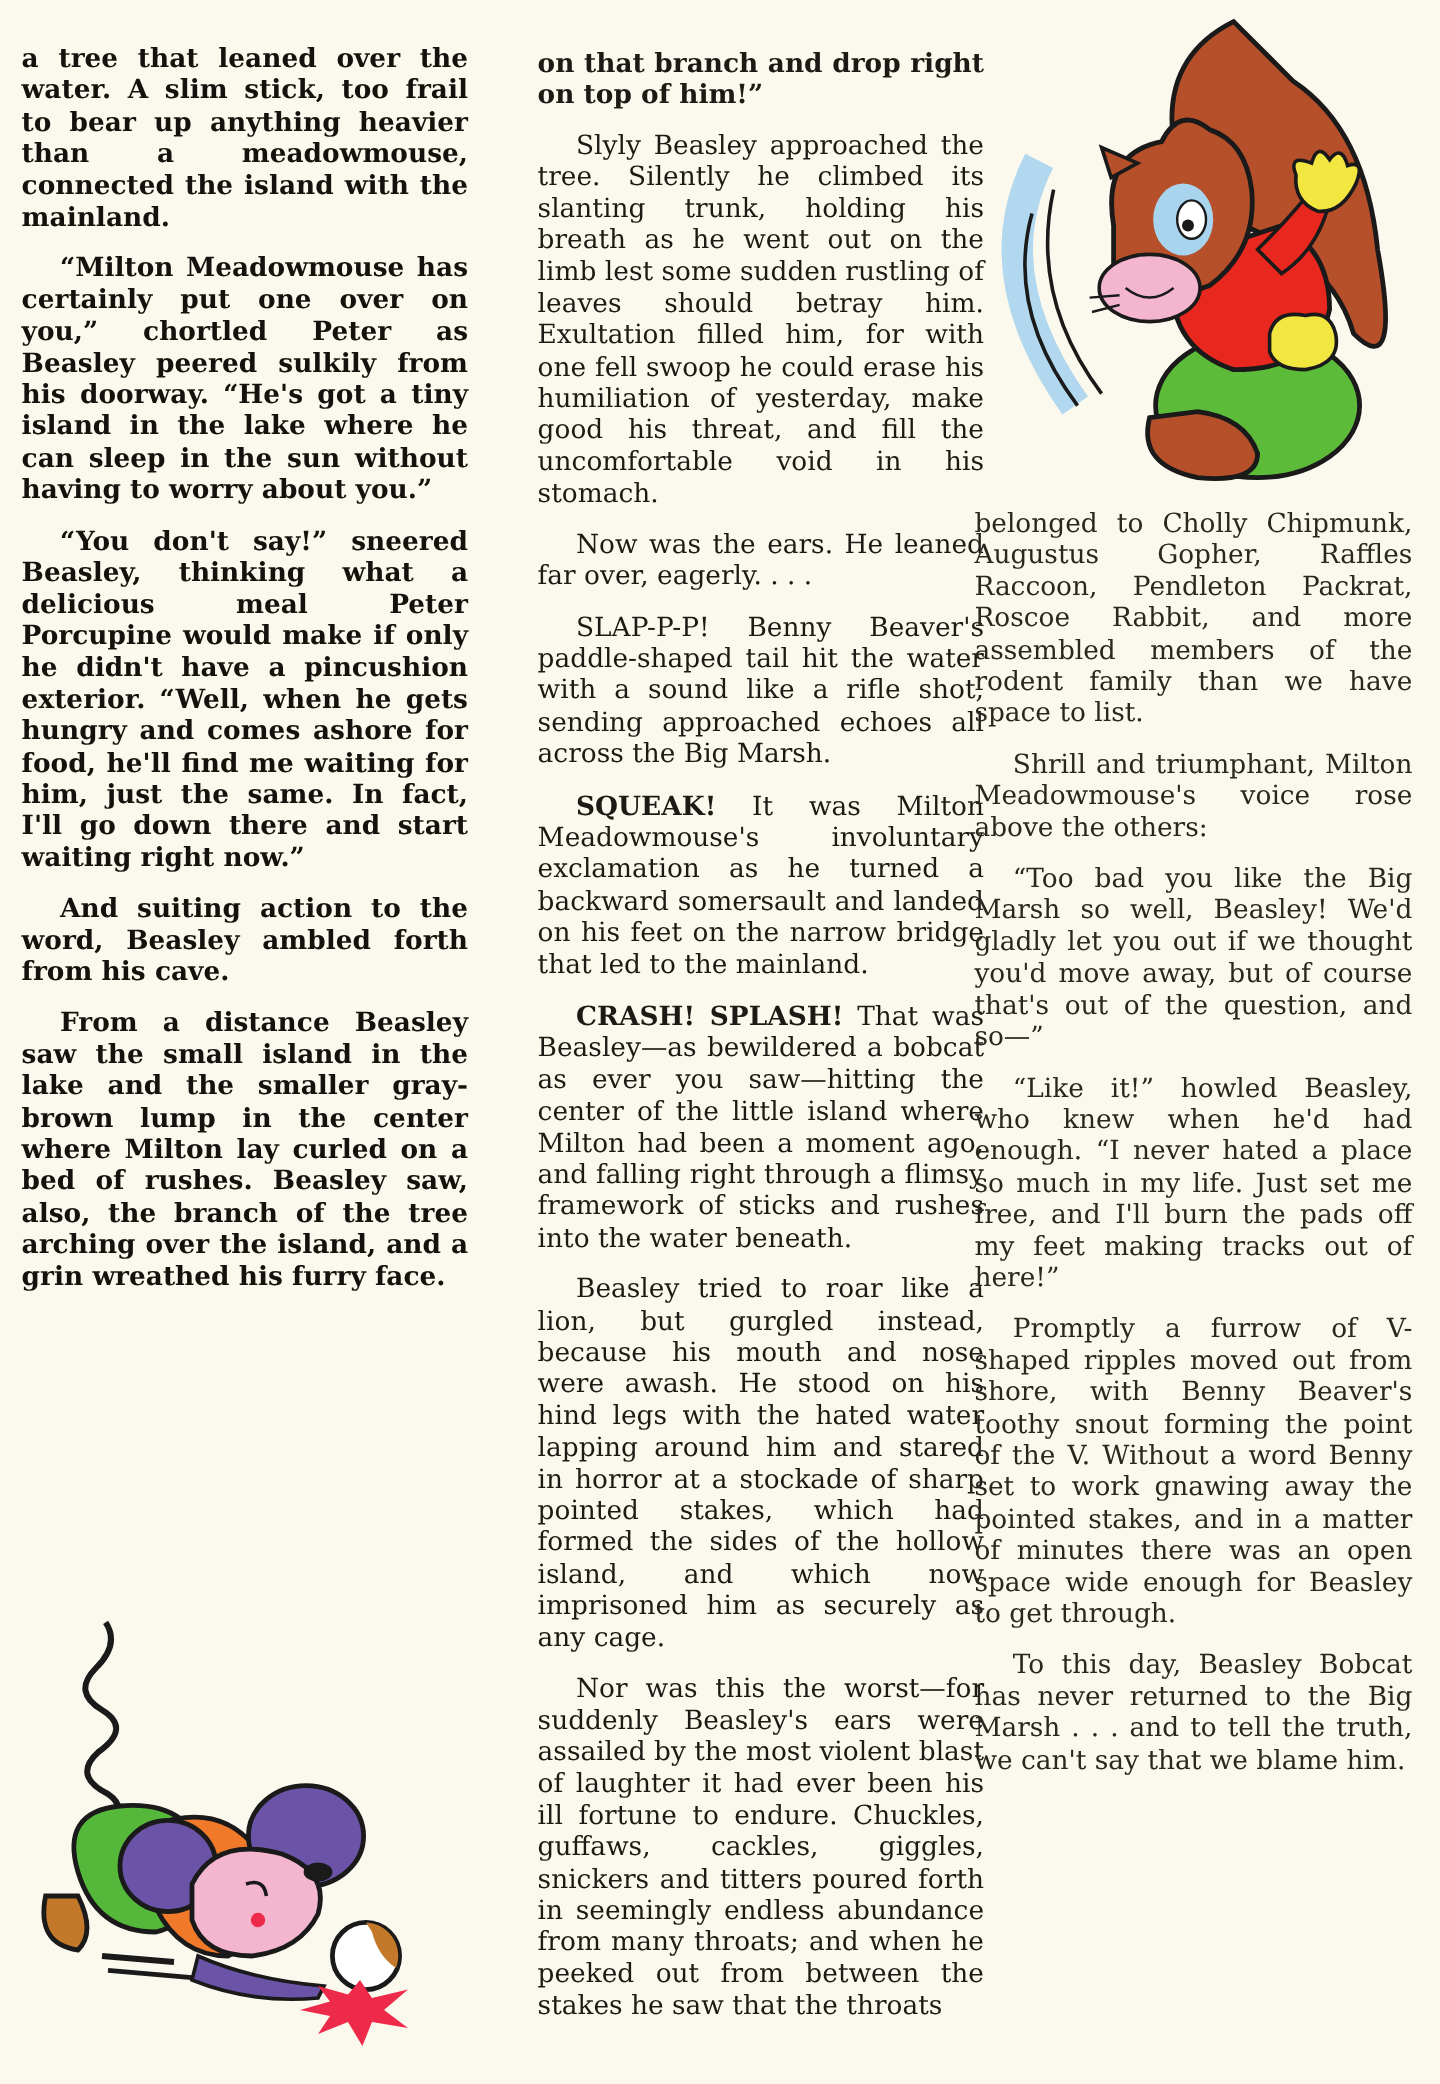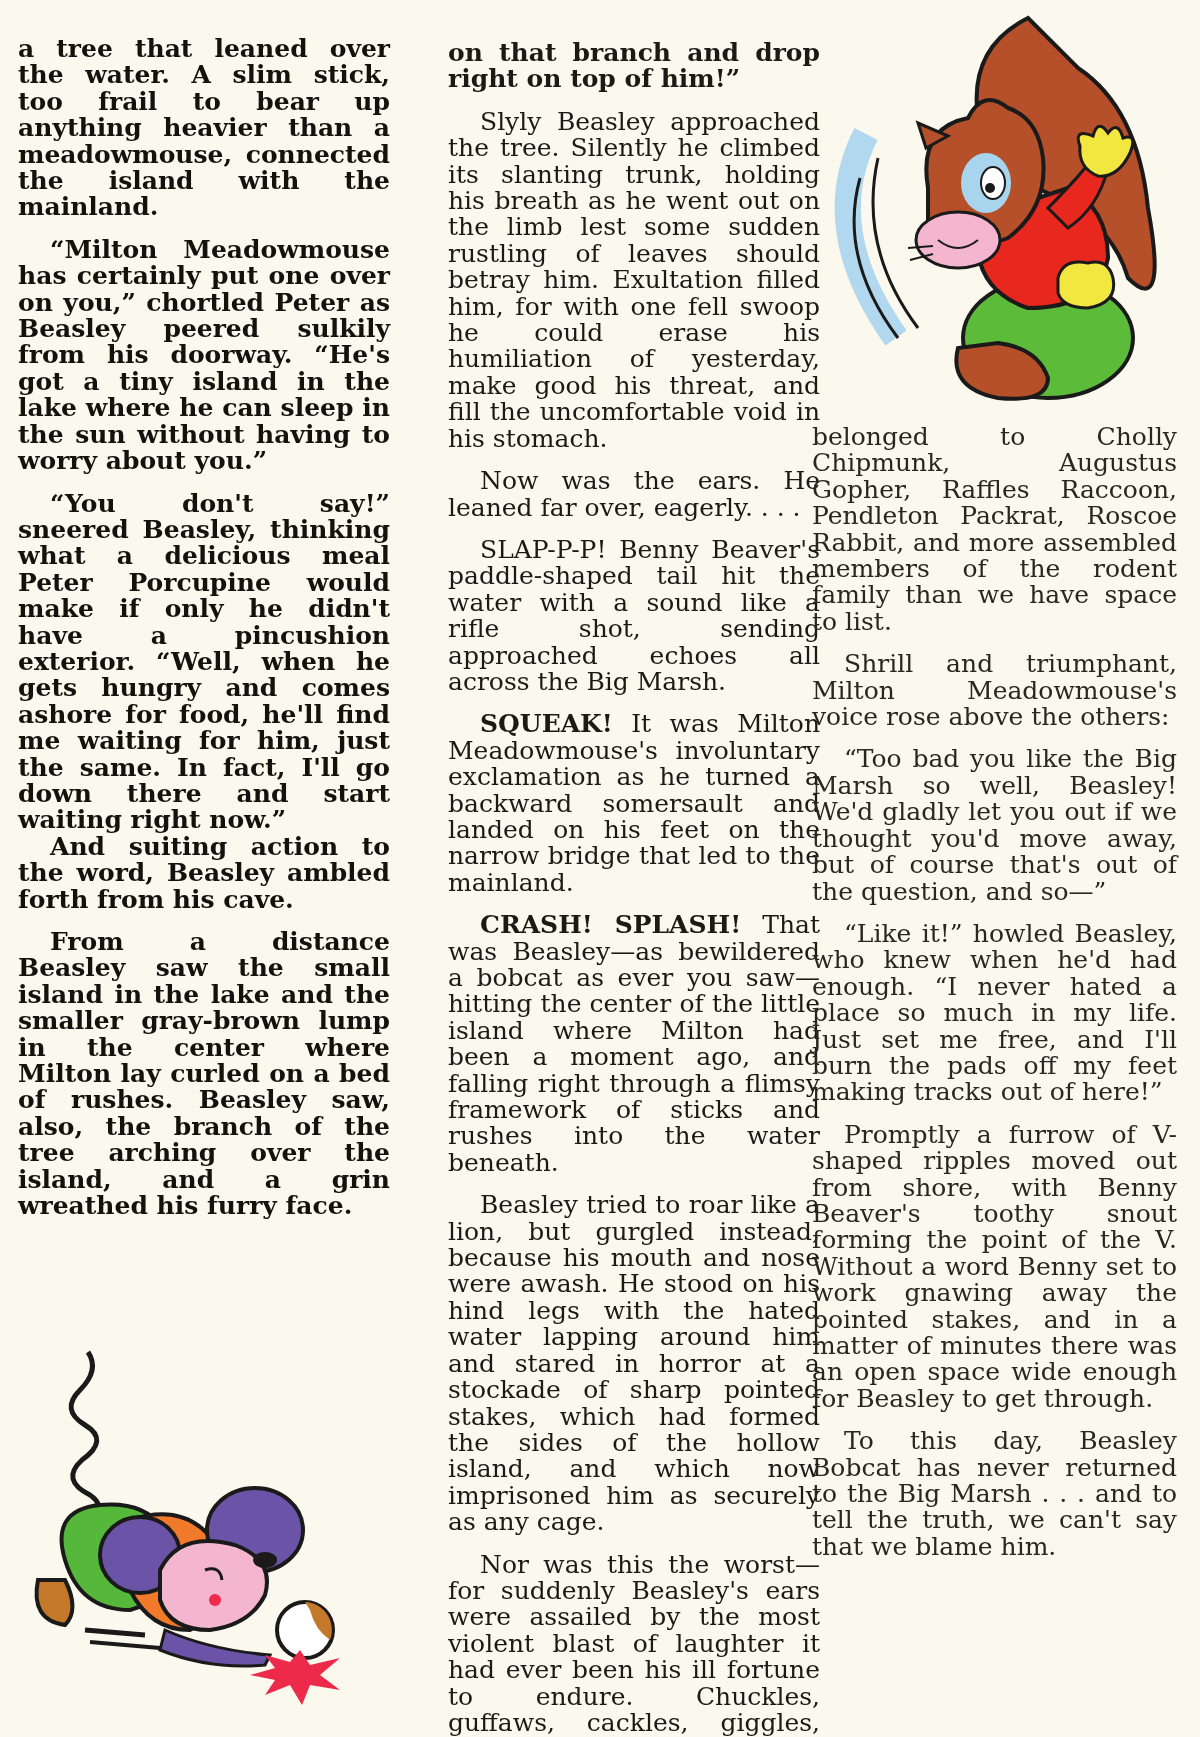--- a/index.html
+++ b/index.html
@@ -6,31 +6,31 @@
     body {
       width: 1200px; height: 1737px; overflow: hidden;
       background: #fbf8ee;
       font-family: "DejaVu Serif", "Liberation Serif", serif;
       color: #1a1712;
       position: relative;
     }
     .page { position: absolute; inset: 0; }
     .col {
       position: absolute;
-      font-size: 25px;
+      font-size: 22px;
       line-height: 26.4px;
       text-align: justify;
       hyphens: none;
     }
     .col-left  { left: 18px;  top: 36px; width: 372px; font-weight: bold; color:#15120e; }
     .col-mid   { left: 415px; top: 40px; width: 372px; color:#1d1a15;margin-left:33px; }
     .col-right { left: 812px; top: 424px; width: 365px; color:#2a2620; }
     .col p { margin: 0 0 16px 0; text-indent: 32px; }
     .col p.first { text-indent: 0; }
-    .col p.tight { margin-bottom: 0; }
+    .col p.tight { margin-bottom: 16px; }
     .col-mid p.plain-bold { font-weight: bold; }
     .sfx { font-weight: bold; }
     .sfx-plain { font-weight: normal; }
     em { font-style: italic; }
 
     .art { position: absolute; }
     .art-squirrel { left: 808px; top: 8px; width: 390px; height: 400px; }
     .art-mouse { left: 10px; top: 1310px; width: 380px; height: 420px; }
     svg { display: block; }
   </style>

